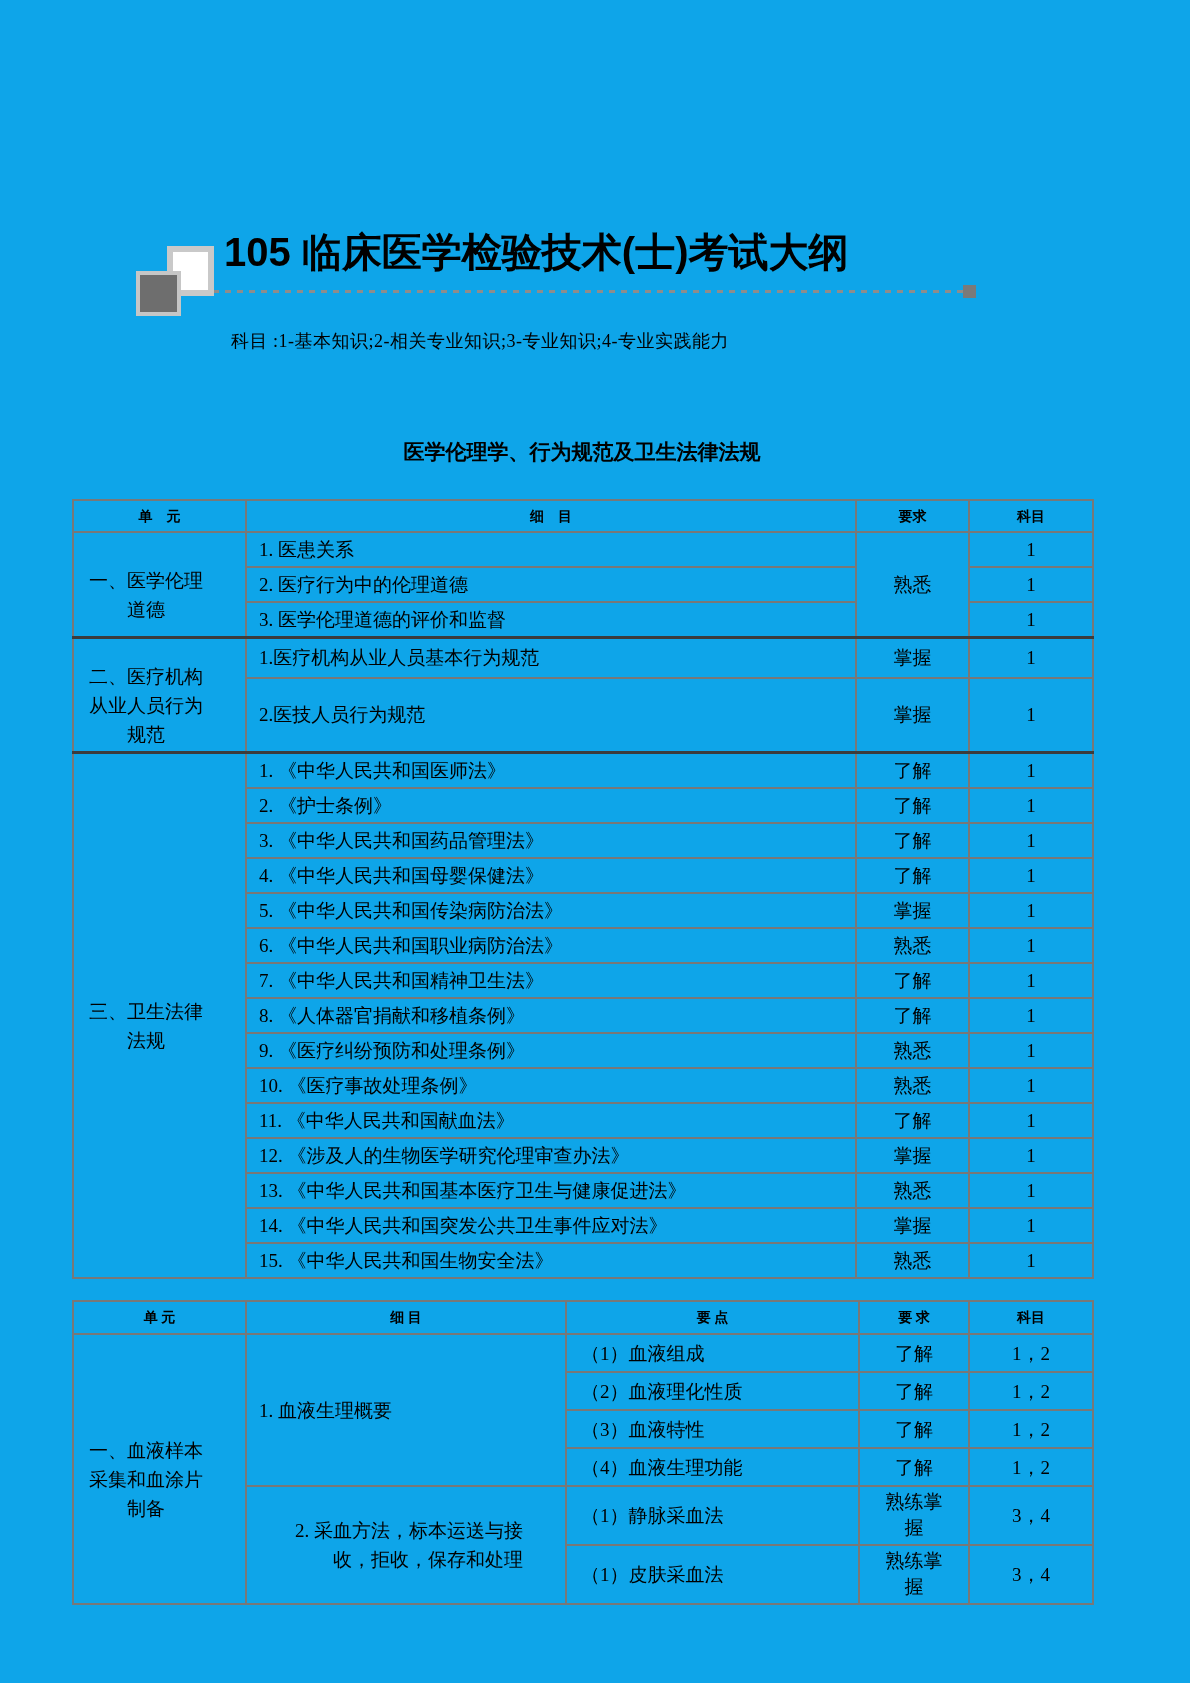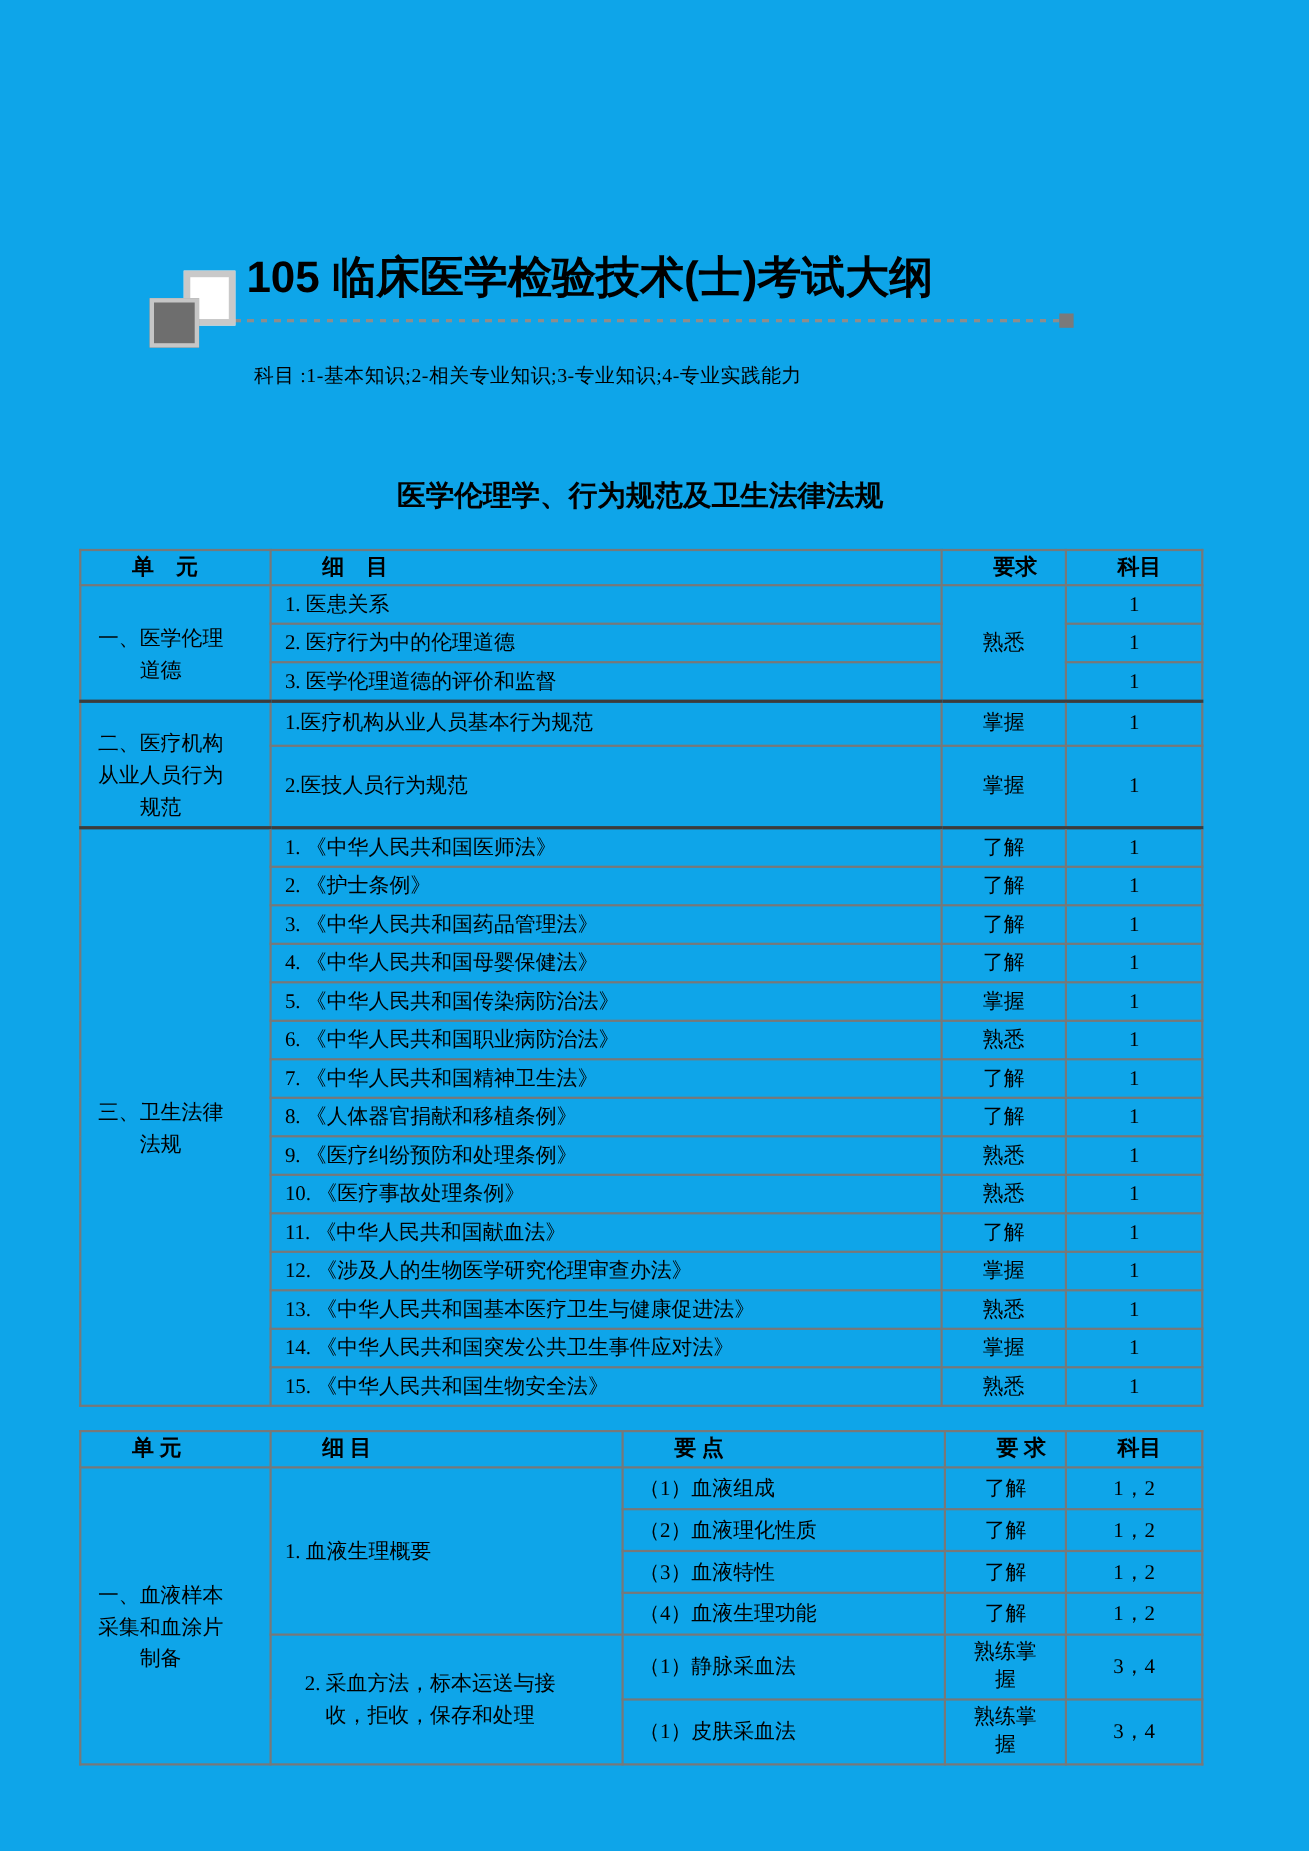--- a/index.html
+++ b/index.html
@@ -33,43 +33,43 @@
     background:#7a7a7a; z-index:2;
   }
   .subtitle {
     position:absolute; left:231px; top:330px; font-size:18px; line-height:22px;
     letter-spacing:0.5px; white-space:nowrap;
   }
 
   
   .tbl-title {
     position:absolute; left:72px; width:1020px; text-align:center;
-    font-weight:700; font-size:26px; line-height:24px;
-    font-family:Liberation Mono, monospace;
+    font-weight:700; font-size:21px; line-height:24px;
+    font-family:Liberation Serif, serif;
   }
   .tbl-title.t1 { top:440px; }
   .tbl-title.t2 { top:1262px; }
 
   
   table.t {
     position:absolute; left:72px; border-collapse:collapse; table-layout:fixed;
     width:1020px; font-size:19px;
   }
   table.t1pos { top:499px; }
   table.t2pos { top:1300px; }
   table.t td {
     border:2px solid #787878; vertical-align:middle;
     line-height:29px; overflow:hidden;
   }
   table.t tr.secline td { border-top:3px solid #3c3c3c; }
-  td.hdr { text-align:left; font-weight:700; font-size:20px;padding-left:46px; }
+  td.hdr { text-align:center; font-weight:700; font-size:14px; }
   td.unit { text-align:left; padding:2px 6px 2px 10px; }
   .unit-text { display:inline-block; width:124px; text-align:center;margin-top:21px; }
   td.item { text-align:left; padding:2px 6px 2px 12px; }
-  .item-narrow { display:inline-block; width:264px; text-align:center; }
+  .item-narrow { display:inline-block; width:264px; text-align:right; }
   td.point { text-align:left; padding:2px 4px 2px 14px; }
   td.c { text-align:center; padding:2px 2px; }
   .wrap-narrow { display:inline-block; width:64px; text-align:center; line-height:26px; }
 </style>
 </head>
 <body>
 
 <div class="page">
 
   <div class="deco-outline"></div>

